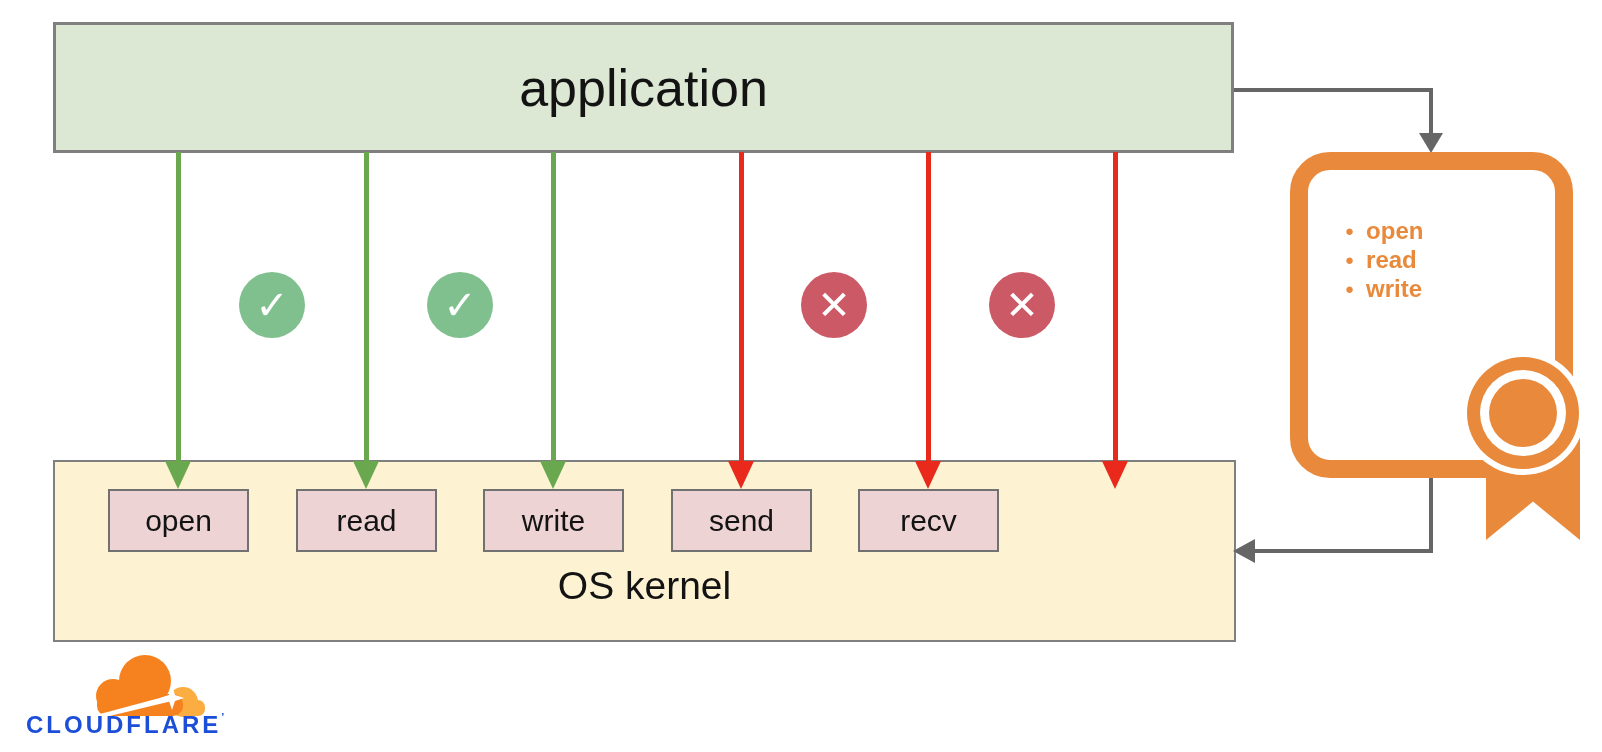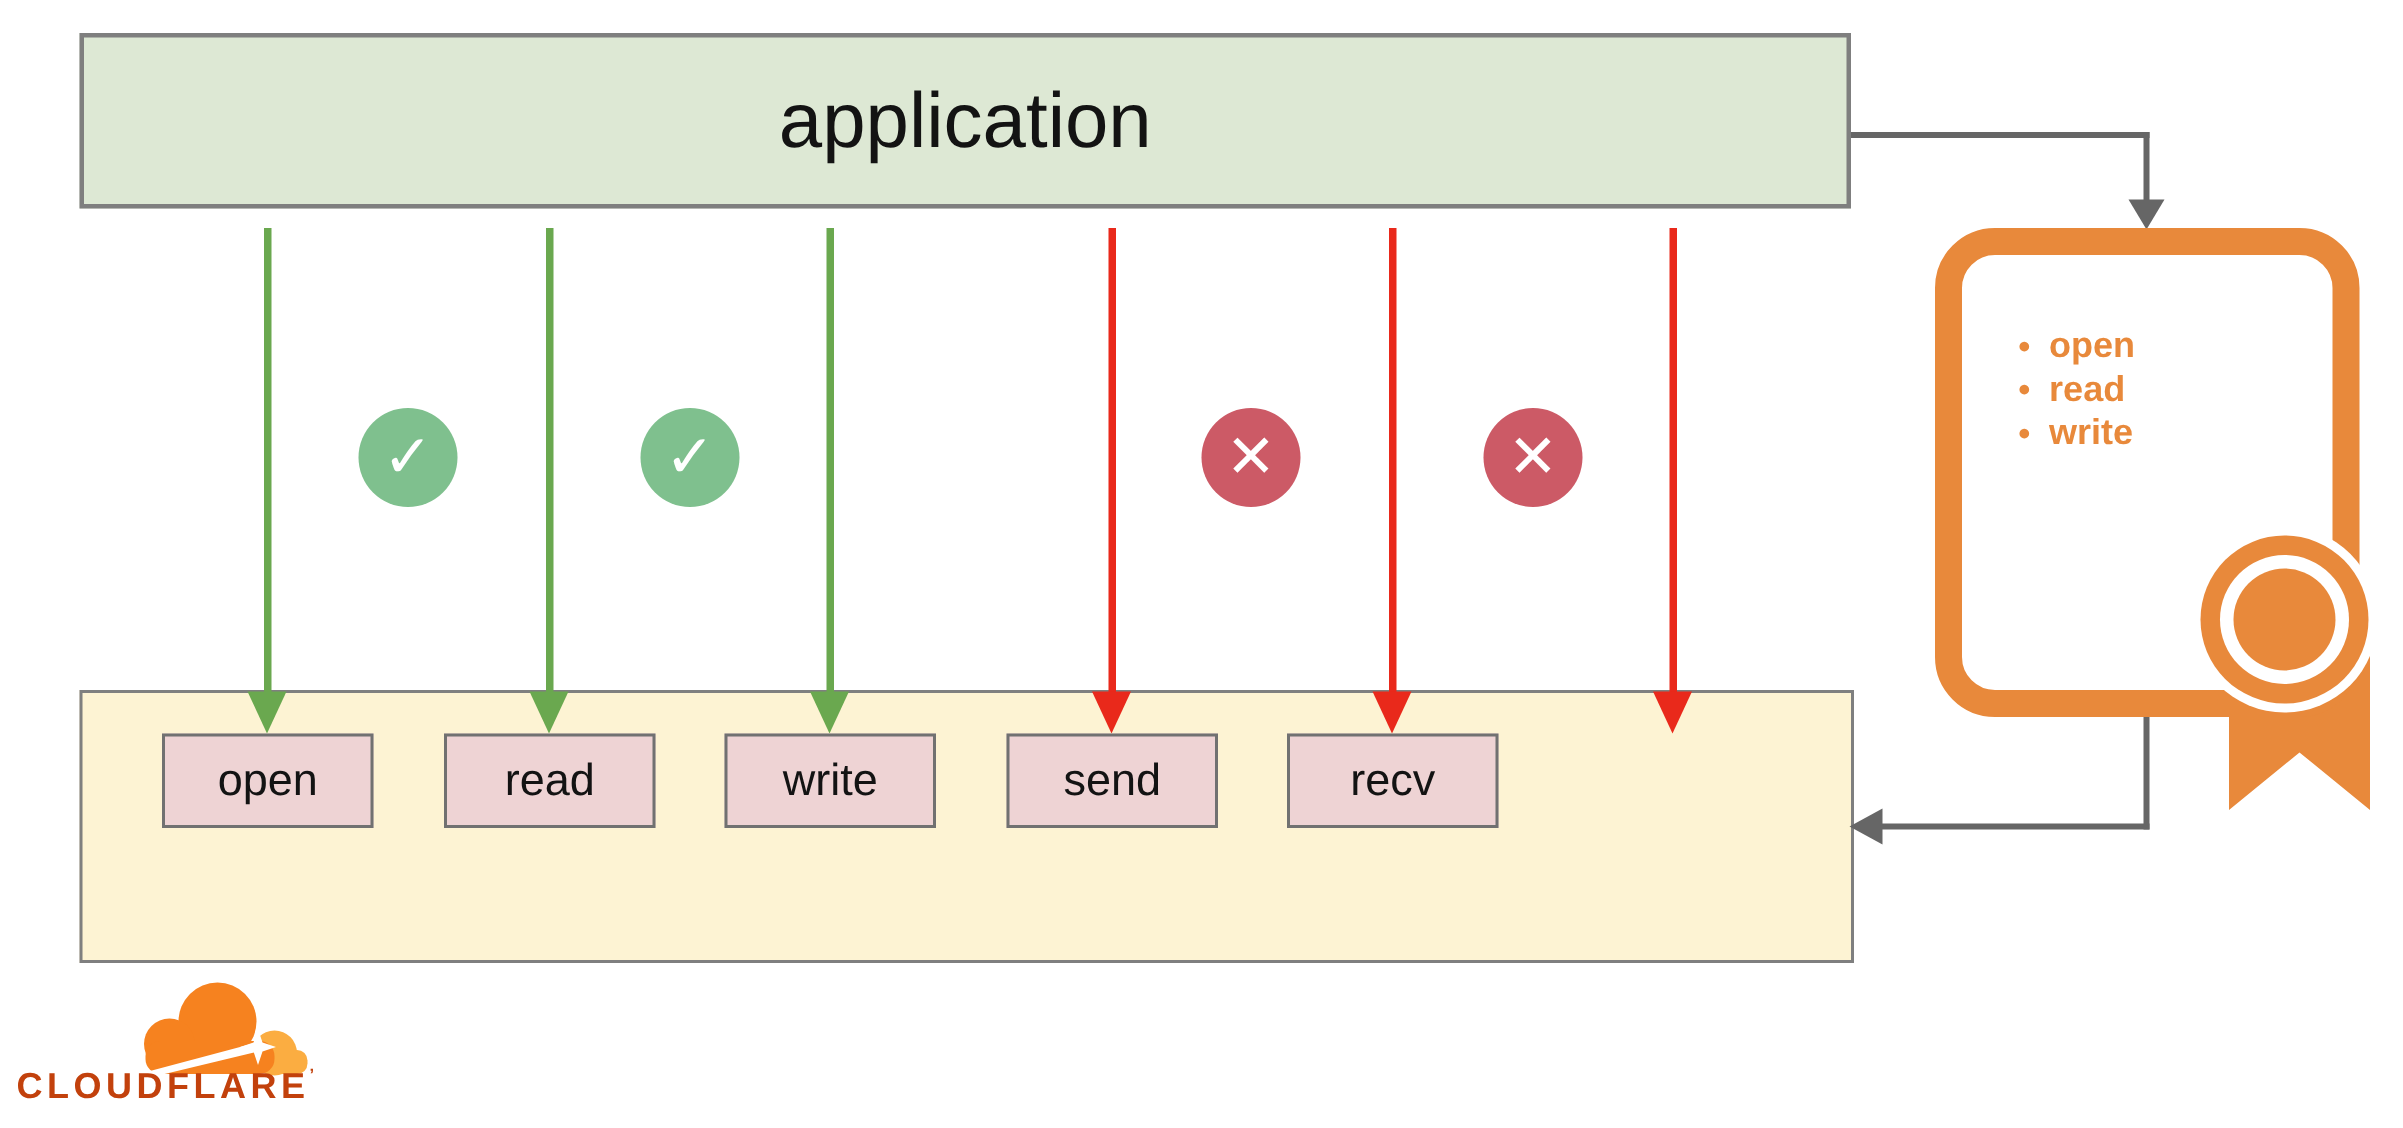--- a/index.html
+++ b/index.html
@@ -5,21 +5,21 @@
   html,body{margin:0;padding:0;}
   body{
     width:1602px;height:752px;background:#ffffff;
     font-family:"Liberation Sans", sans-serif;
     position:relative;overflow:hidden;
   }
   .canvas{position:absolute;inset:0;}
 
   
   .app-box{
-    position:absolute;left:53px;top:22px;width:1181px;height:117px;
+    position:absolute;left:53px;top:22px;width:1181px;height:131px;
     background:#dde8d4;border:3px solid #7f7f7f;box-sizing:border-box;
     display:flex;align-items:center;justify-content:center;
   }
   .app-box span{font-size:52px;color:#131313;}
 
   
   .kernel-box{
     position:absolute;left:53px;top:460px;width:1183px;height:182px;
     background:#fdf3d3;border:2px solid #7f7f7f;box-sizing:border-box;
   }
@@ -95,36 +95,37 @@
   .gray-head-down{position:absolute;width:0;height:0;
     border-left:12px solid transparent;border-right:12px solid transparent;
     border-top:20px solid #666666;}
   .gray-head-left{position:absolute;width:0;height:0;
     border-top:12px solid transparent;border-bottom:12px solid transparent;
     border-right:22px solid #666666;}
 
   
   .cf-logo{position:absolute;left:75px;top:652px;width:145px;height:72px;}
   .cf-wordmark{
-    position:absolute;left:11px;top:711px;
-    font-size:24px;font-weight:bold;letter-spacing:3px;color:#c2410c;
+    position:absolute;left:26px;top:711px;
+    font-size:24px;font-weight:bold;letter-spacing:3px;color:#1d4ed8;
     white-space:nowrap;
   }
   .cf-wordmark .tm{font-size:11px;vertical-align:top;letter-spacing:0;}
 </style>
 </head>
 <body>
 
 <div class="canvas">
 
   <div class="app-box">
     <span>application</span>
   </div>
 
   <div class="kernel-box"></div>
+  <div class="kernel-label">OS kernel</div>
 
   <div class="vline green" style="left:176px"></div>
   <div class="vhead green" style="left:165px"></div>
   <div class="vline green" style="left:364px"></div>
   <div class="vhead green" style="left:353px"></div>
   <div class="vline green" style="left:551px"></div>
   <div class="vhead green" style="left:540px"></div>
 
   <div class="vline red" style="left:739px"></div>
   <div class="vhead red" style="left:728px"></div>

